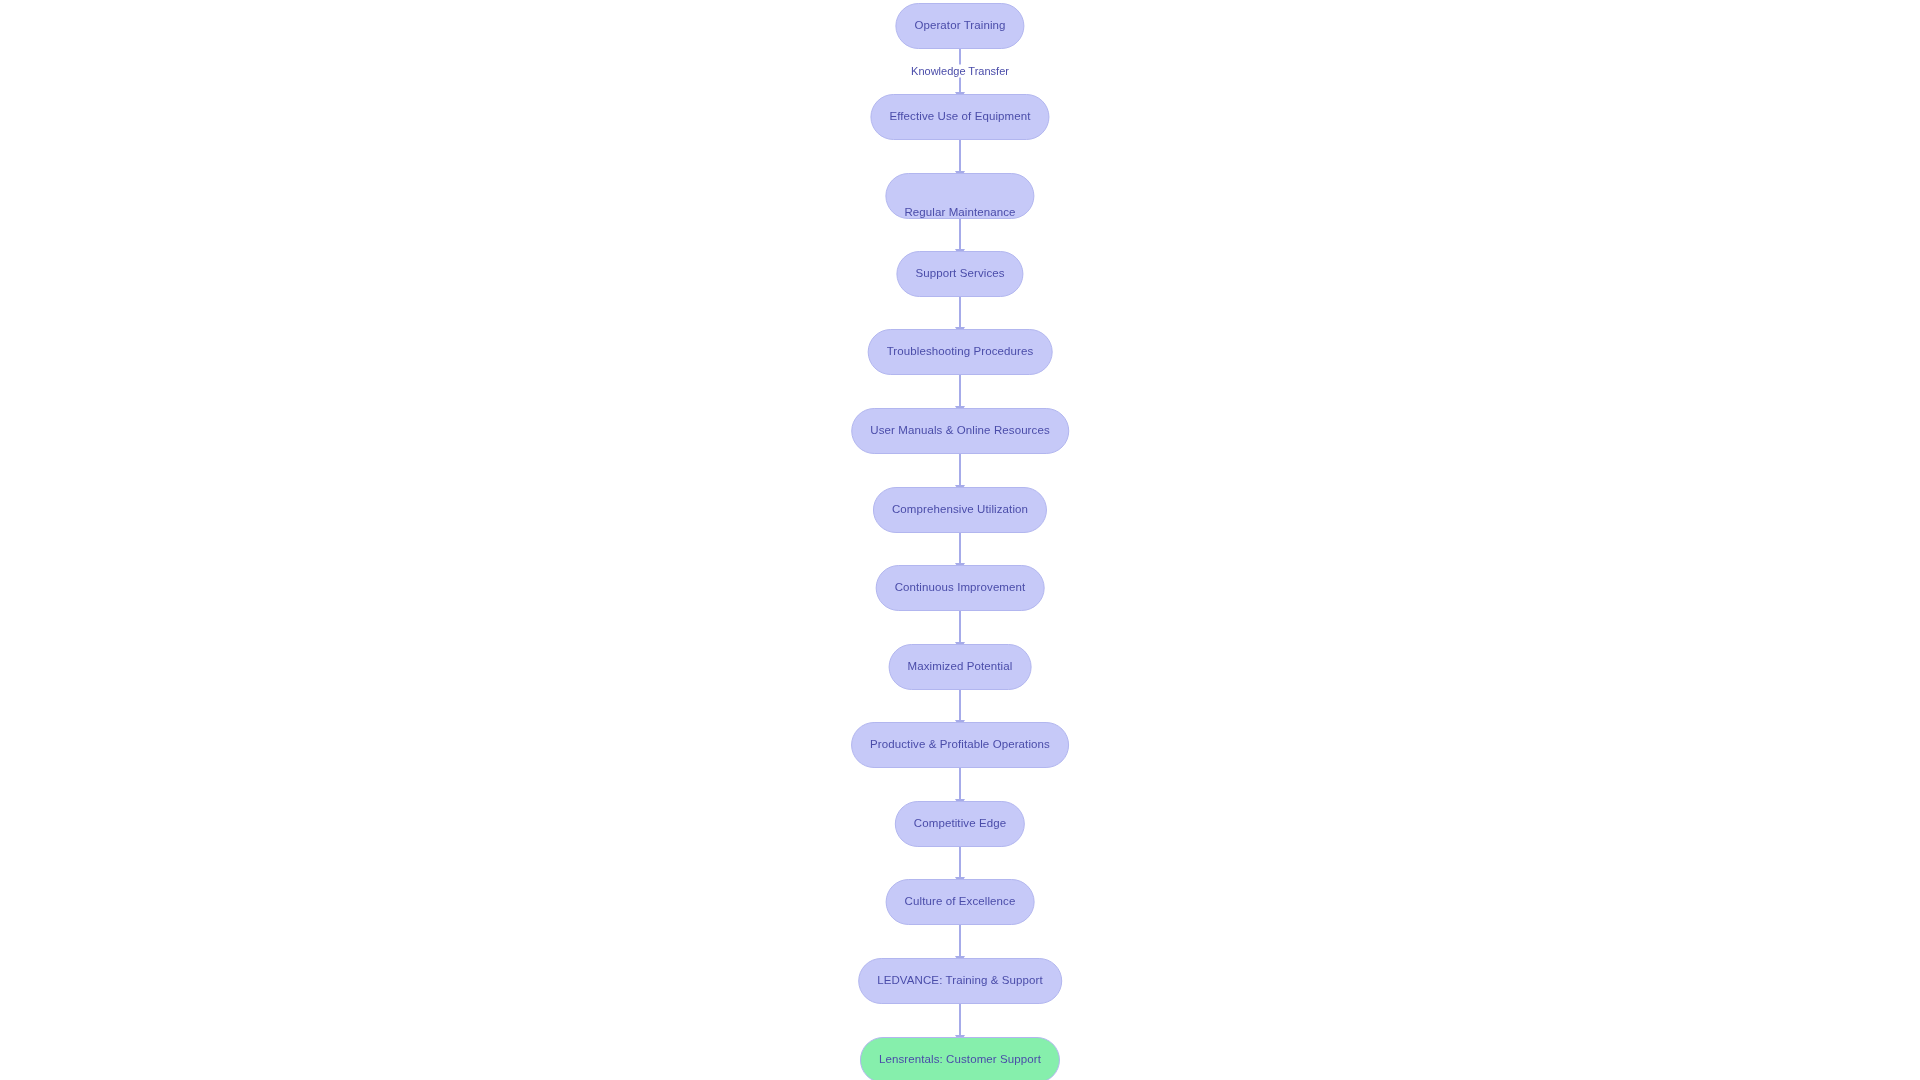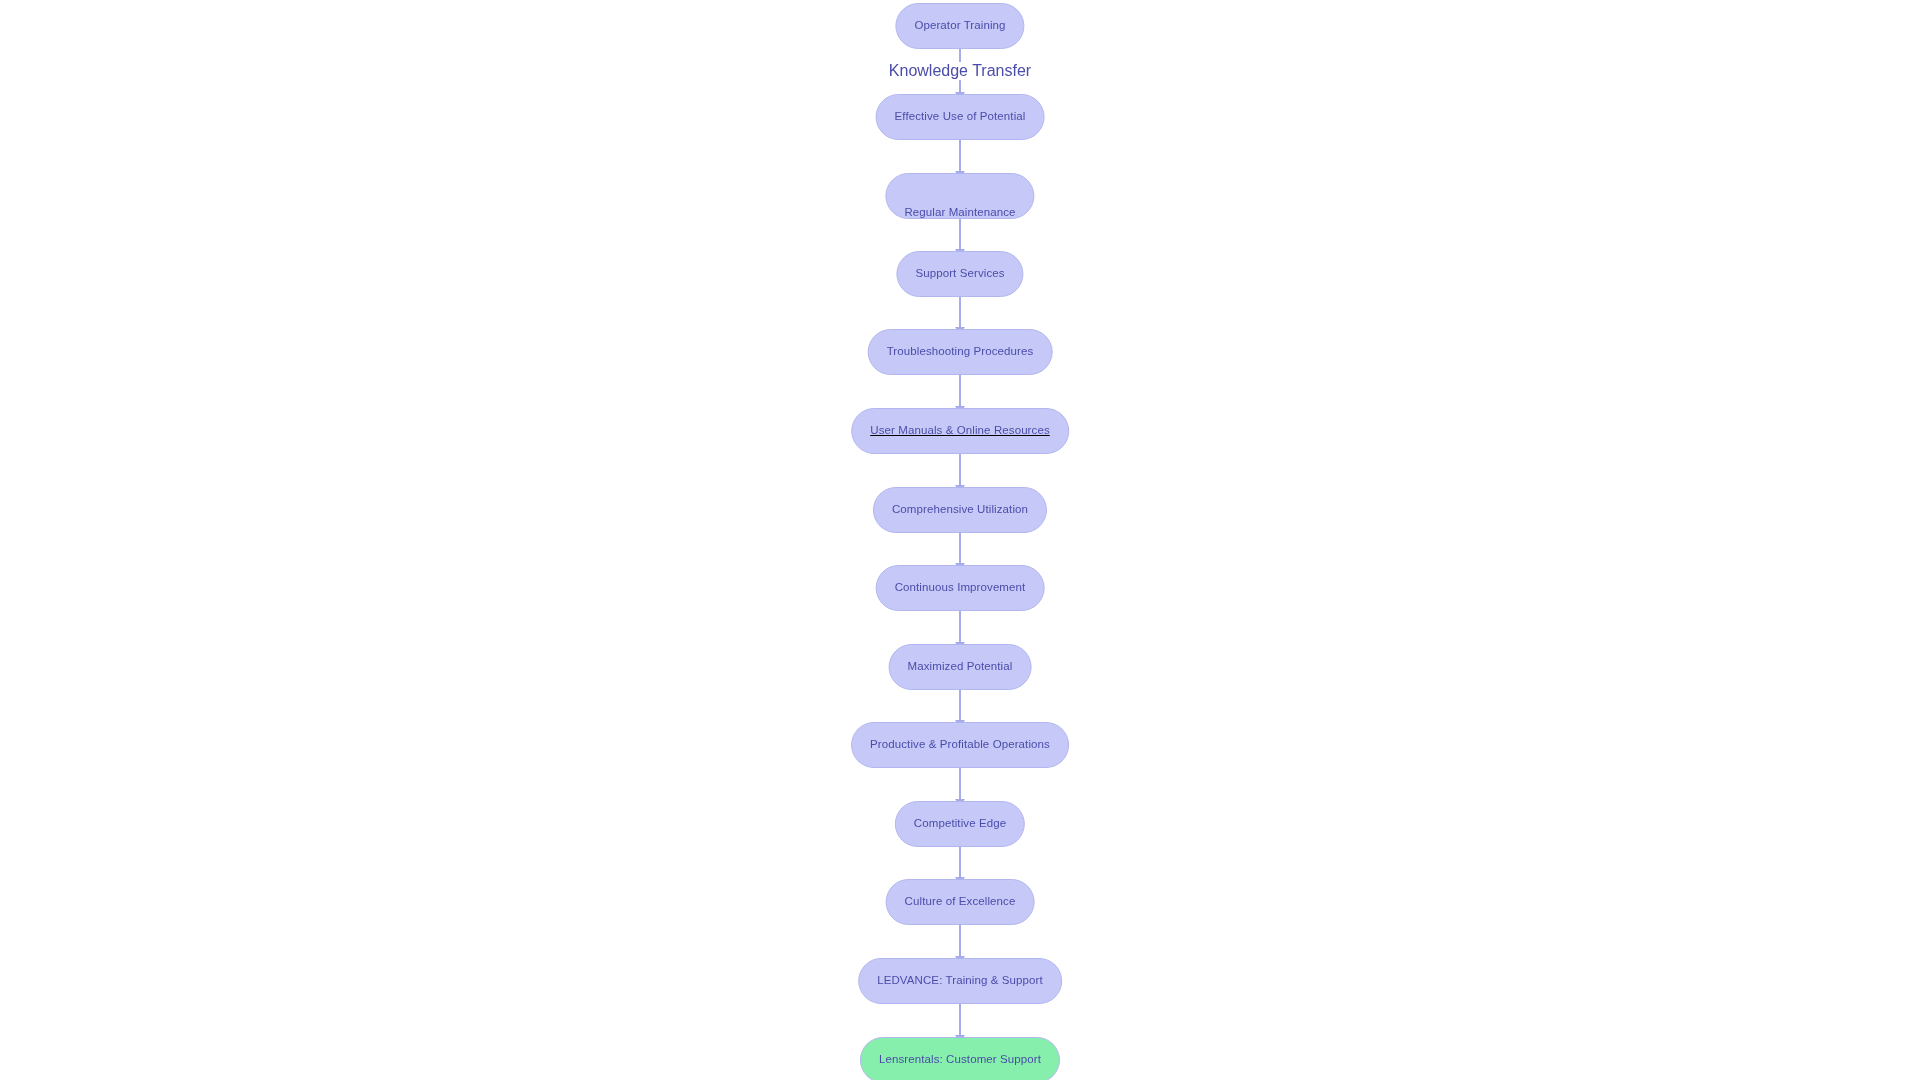--- a/index.html
+++ b/index.html
@@ -60,21 +60,21 @@
     height: 0;
     border-left: 5px solid transparent;
     border-right: 5px solid transparent;
     border-top: 8px solid #a6abe9;
   }
 
   
   .edge-label {
     position: absolute;
     transform: translate(-50%, -50%);
-    font-size: 16px;
+    font-size: 11px;
     line-height: 1;
     color: #4a4ca9;
     background: #ffffff;
     padding: 1px 5px;
     white-space: nowrap;
     user-select: none;
   }
 </style>
 </head>
 <body>
@@ -107,32 +107,32 @@
       <div class="edge" style="left: 960px; top: 919px; height: 37px; background: rgb(166, 171, 233);"></div>
       <div class="arrowhead" style="left: 960px; top: 956px; border-top-color: rgb(166, 171, 233);"></div>
       <div class="edge" style="left: 960px; top: 998px; height: 37px; background: rgb(166, 171, 233);"></div>
       <div class="arrowhead" style="left: 960px; top: 1035px; border-top-color: rgb(166, 171, 233);"></div>
     </div>
   <div id="node-layer">
       <div class="node" style="left: 960px; top: 26px; background: rgb(198, 201, 248); border-color: rgb(178, 182, 239);">
         <span class="node-label" style="color: rgb(74, 76, 169);">Operator Training</span>
       </div>
       <div class="node" style="left: 960px; top: 117px; background: rgb(198, 201, 248); border-color: rgb(178, 182, 239);">
-        <span class="node-label" style="color: rgb(74, 76, 169);">Effective Use of Potential</span>
+        <span class="node-label" style="color: rgb(74, 76, 169);">Effective Use of Equipment</span>
       </div>
       <div class="node" style="left: 960px; top: 196px; background: rgb(198, 201, 248); border-color: rgb(178, 182, 239); align-items: flex-end;">
         <span class="node-label" style="color: rgb(74, 76, 169);">Regular Maintenance</span>
       </div>
       <div class="node" style="left: 960px; top: 274px; background: rgb(198, 201, 248); border-color: rgb(178, 182, 239);">
         <span class="node-label" style="color: rgb(74, 76, 169);">Support Services</span>
       </div>
       <div class="node" style="left: 960px; top: 352px; background: rgb(198, 201, 248); border-color: rgb(178, 182, 239);">
         <span class="node-label" style="color: rgb(74, 76, 169);">Troubleshooting Procedures</span>
       </div>
-      <div class="node" style="left: 960px; top: 431px; background: rgb(198, 201, 248); border-color: rgb(178, 182, 239); text-decoration: underline;">
+      <div class="node" style="left: 960px; top: 431px; background: rgb(198, 201, 248); border-color: rgb(178, 182, 239);">
         <span class="node-label" style="color: rgb(74, 76, 169);">User Manuals &amp; Online Resources</span>
       </div>
       <div class="node" style="left: 960px; top: 510px; background: rgb(198, 201, 248); border-color: rgb(178, 182, 239);">
         <span class="node-label" style="color: rgb(74, 76, 169);">Comprehensive Utilization</span>
       </div>
       <div class="node" style="left: 960px; top: 588px; background: rgb(198, 201, 248); border-color: rgb(178, 182, 239);">
         <span class="node-label" style="color: rgb(74, 76, 169);">Continuous Improvement</span>
       </div>
       <div class="node" style="left: 960px; top: 667px; background: rgb(198, 201, 248); border-color: rgb(178, 182, 239);">
         <span class="node-label" style="color: rgb(74, 76, 169);">Maximized Potential</span>

